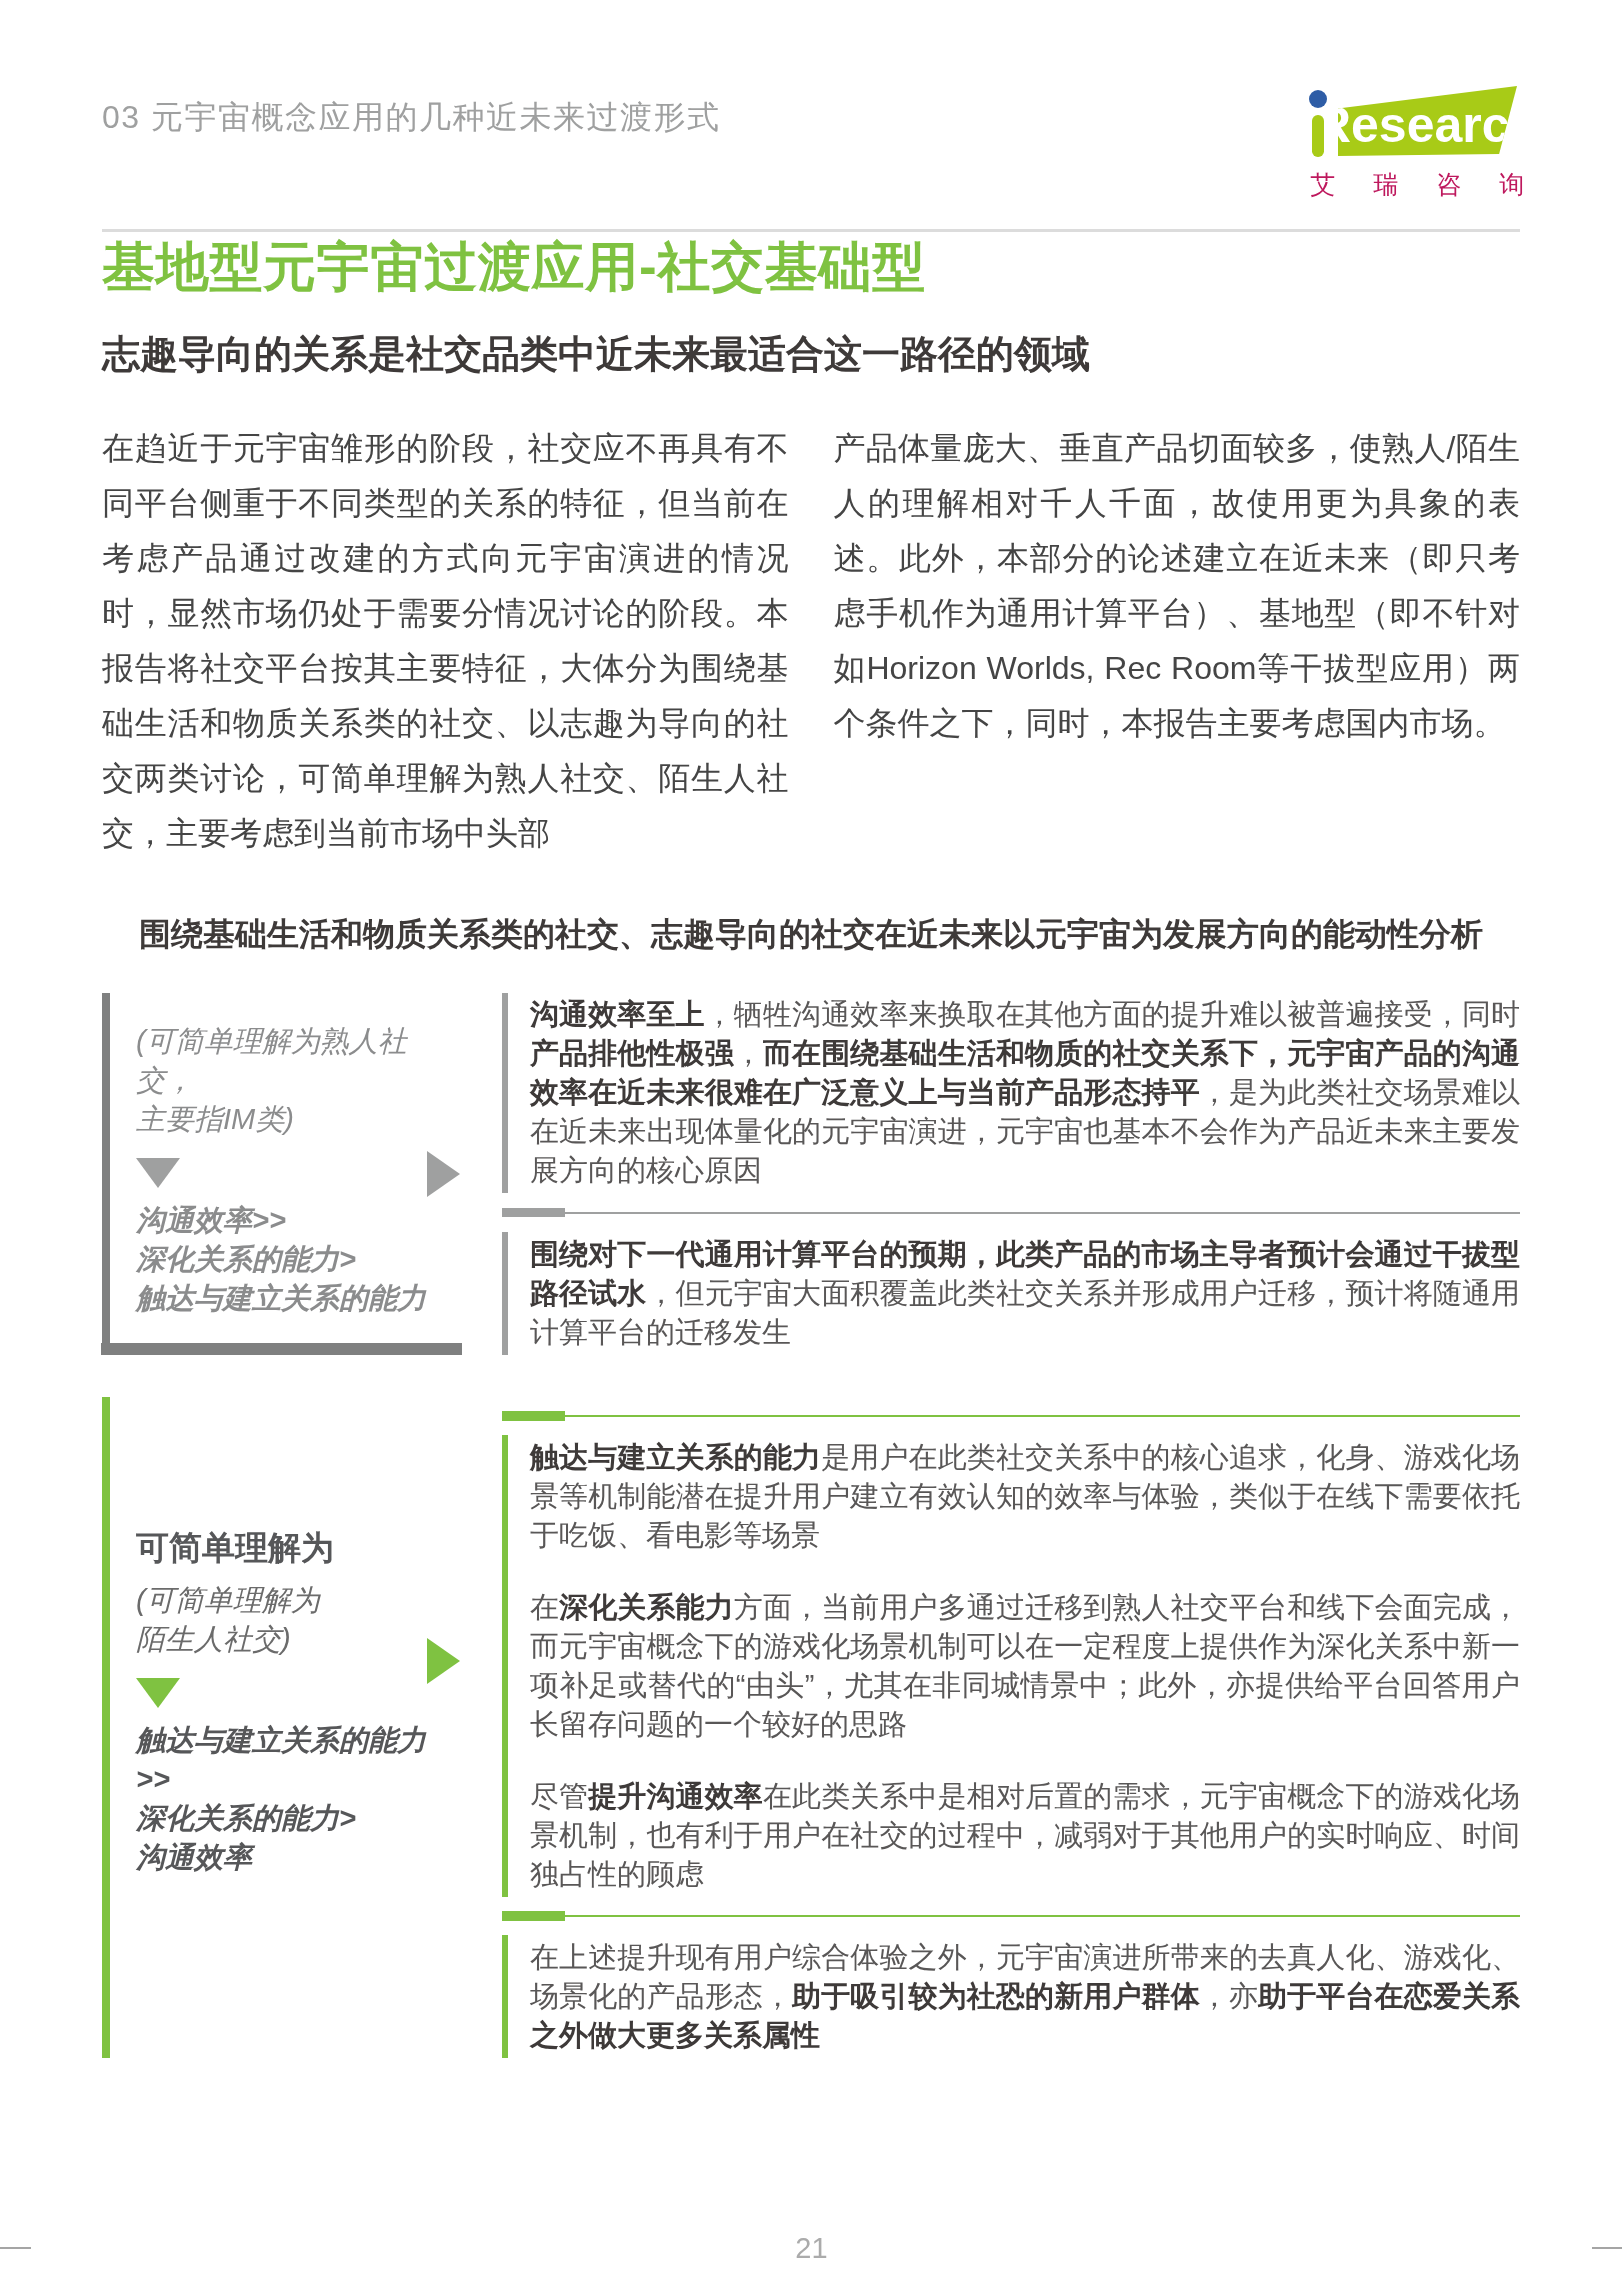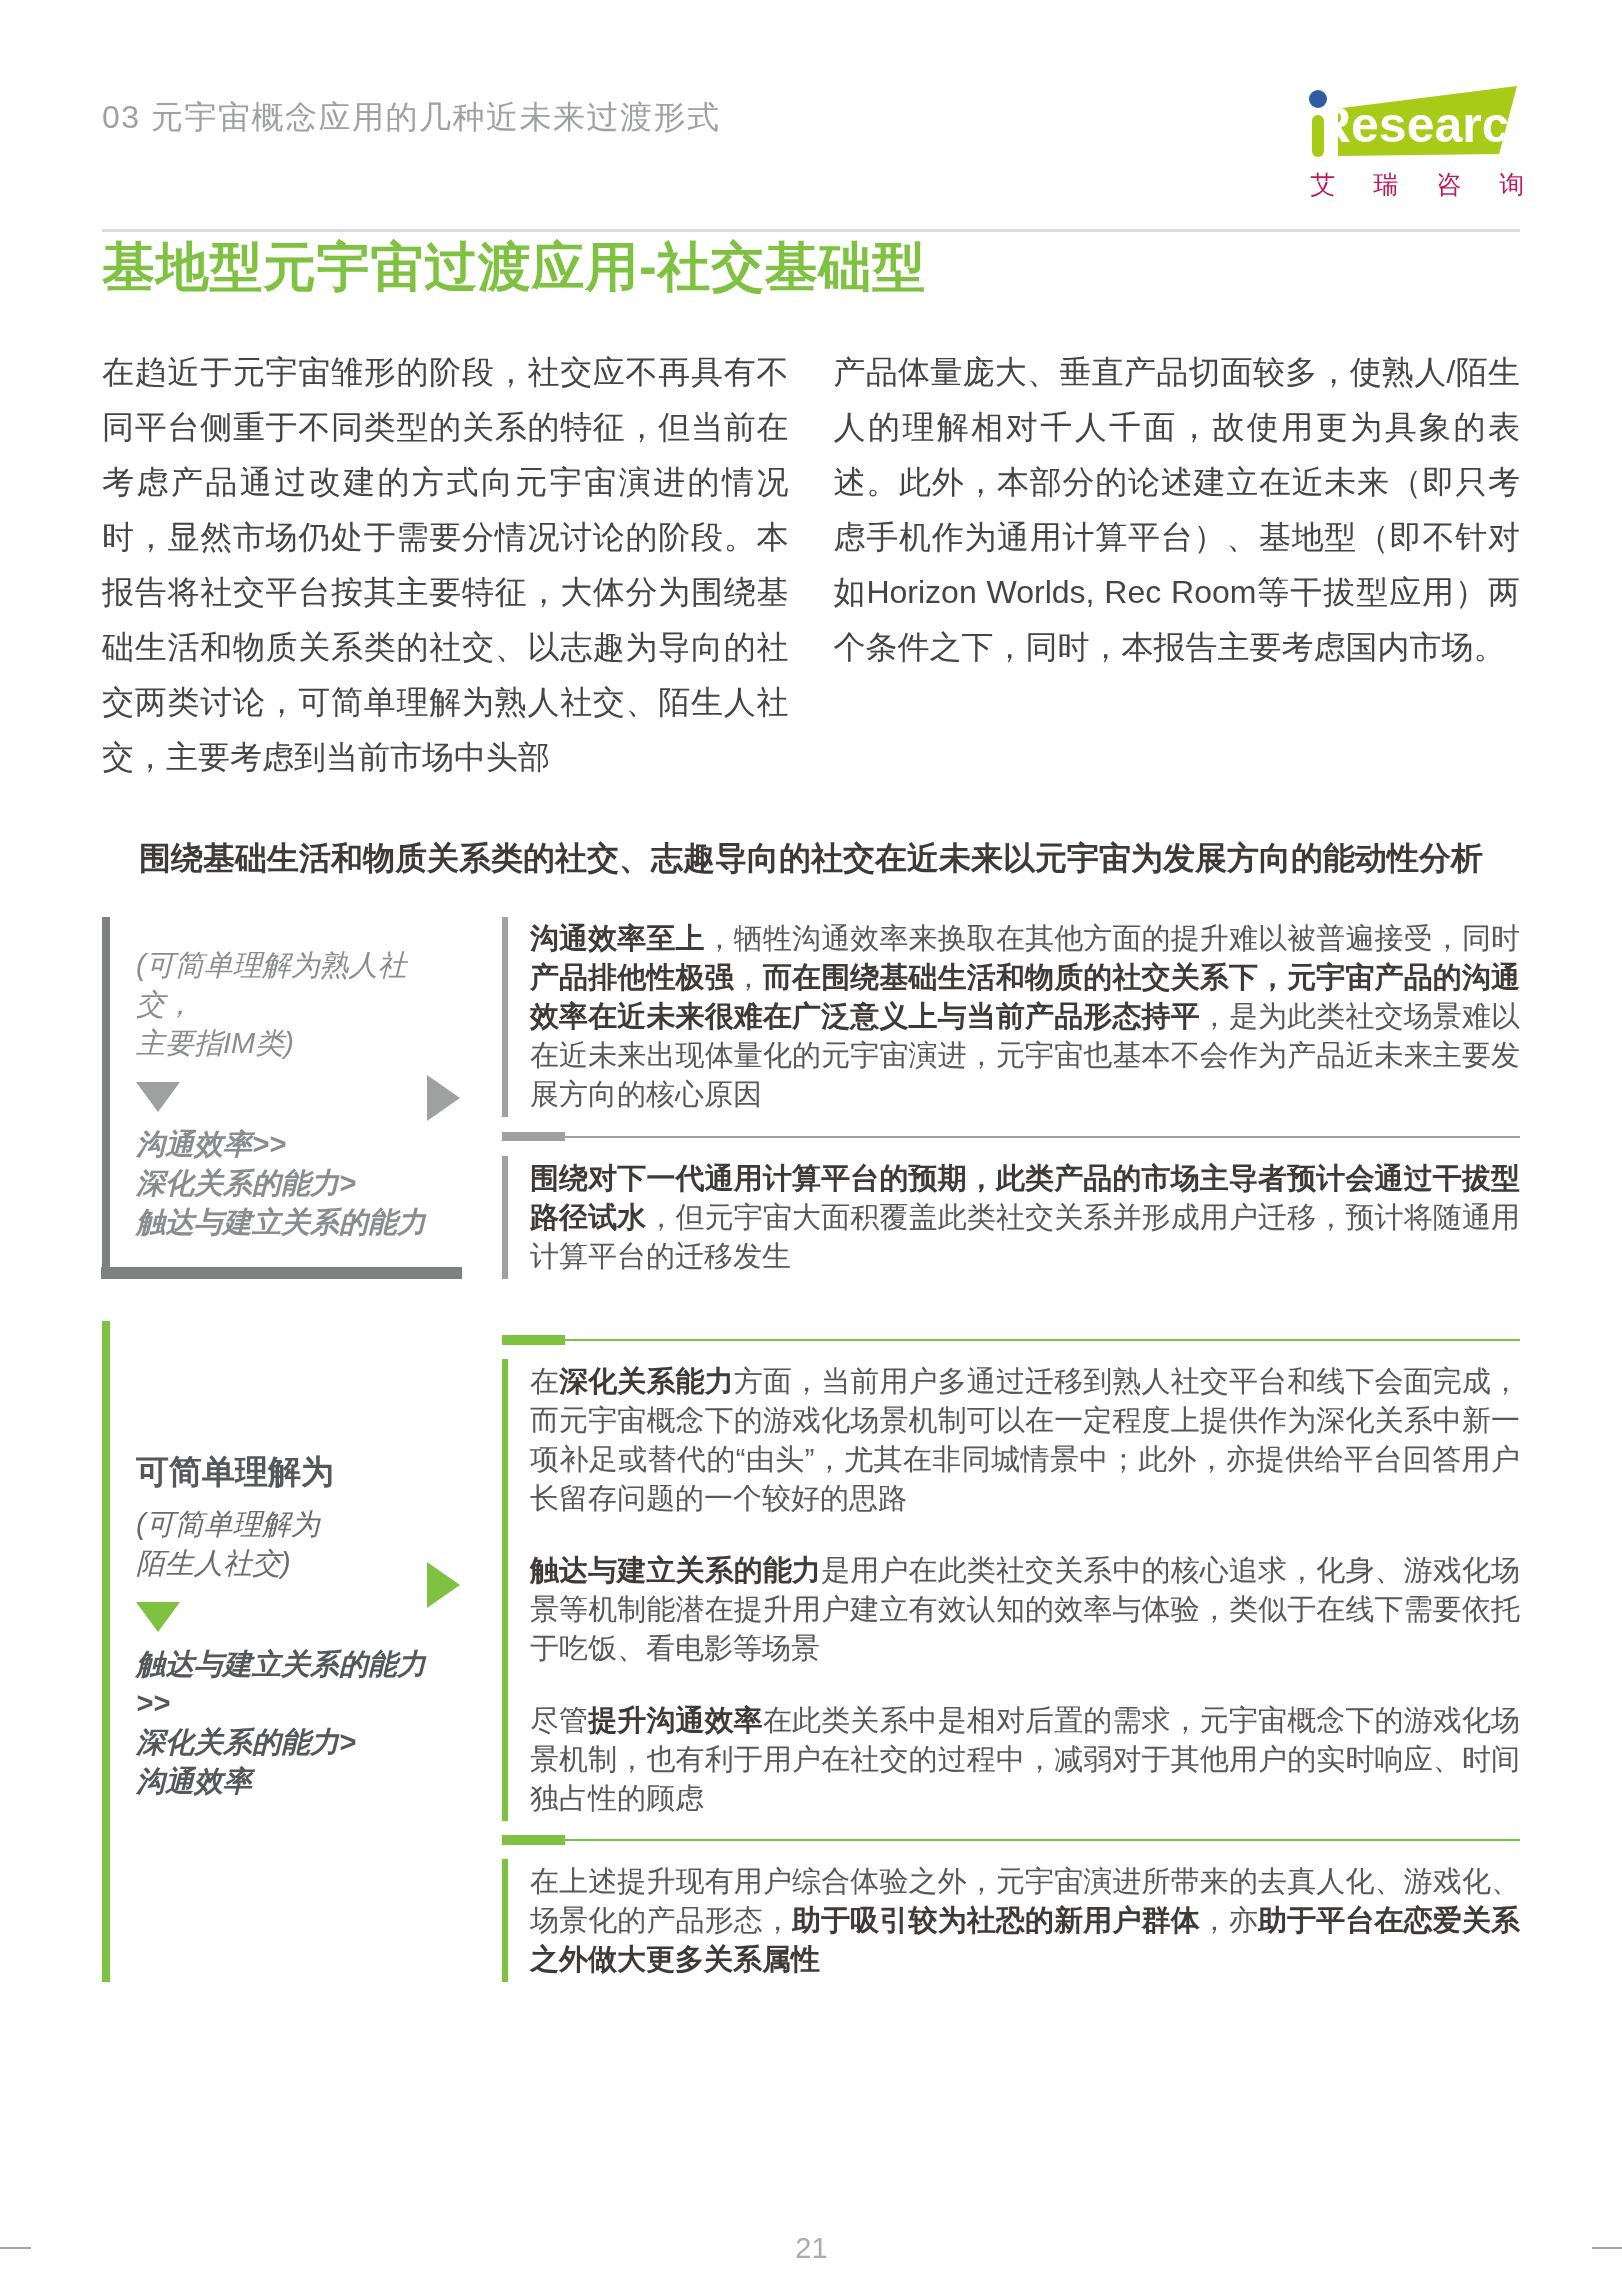--- a/index.html
+++ b/index.html
@@ -100,20 +100,21 @@
           <span class="logo-word">Research</span>
         </div>
       </div>
       <div class="logo-cn">艾瑞咨询</div>
     </div>
   </div>
 
   <div class="header-divider"></div>
 
   <div class="page-title">基地型元宇宙过渡应用-社交基础型</div>
+  <div class="page-subtitle">志趣导向的关系是社交品类中近未来最适合这一路径的领域</div>
 
   <div class="intro">
     <div class="col">在趋近于元宇宙雏形的阶段，社交应不再具有不同平台侧重于不同类型的关系的特征，但当前在考虑产品通过改建的方式向元宇宙演进的情况时，显然市场仍处于需要分情况讨论的阶段。本报告将社交平台按其主要特征，大体分为围绕基础生活和物质关系类的社交、以志趣为导向的社交两类讨论，可简单理解为熟人社交、陌生人社交，主要考虑到当前市场中头部</div>
     <div class="col">产品体量庞大、垂直产品切面较多，使熟人/陌生人的理解相对千人千面，故使用更为具象的表述。此外，本部分的论述建立在近未来（即只考虑手机作为通用计算平台）、基地型（即不针对如Horizon Worlds, Rec Room等干拔型应用）两个条件之下，同时，本报告主要考虑国内市场。</div>
   </div>
 
   <div class="analysis-title">围绕基础生活和物质关系类的社交、志趣导向的社交在近未来以元宇宙为发展方向的能动性分析</div>
 
   <div class="block block--gray">
     <div class="label">
@@ -153,22 +154,22 @@
 沟通效率</div>
       </div>
       <div class="tri-right"></div>
     </div>
     <div class="textcol">
         <div class="pdivider">
           <span class="tick"></span>
           <span class="line"></span>
         </div>
         <div class="pgroup">
+          <p><span class="b">触达与建立关系的能力</span><span>是用户在此类社交关系中的核心追求，化身、游戏化场景等机制能潜在提升用户建立有效认知的效率与体验，类似于在线下需要依托于吃饭、看电影等场景</span></p>
           <p><span>在</span><span class="b">深化关系能力</span><span>方面，当前用户多通过迁移到熟人社交平台和线下会面完成，而元宇宙概念下的游戏化场景机制可以在一定程度上提供作为深化关系中新一项补足或替代的“由头”，尤其在非同城情景中；此外，亦提供给平台回答用户长留存问题的一个较好的思路</span></p>
-          <p><span class="b">触达与建立关系的能力</span><span>是用户在此类社交关系中的核心追求，化身、游戏化场景等机制能潜在提升用户建立有效认知的效率与体验，类似于在线下需要依托于吃饭、看电影等场景</span></p>
           <p><span>尽管</span><span class="b">提升沟通效率</span><span>在此类关系中是相对后置的需求，元宇宙概念下的游戏化场景机制，也有利于用户在社交的过程中，减弱对于其他用户的实时响应、时间独占性的顾虑</span></p>
         </div>
         <div class="pdivider">
           <span class="tick"></span>
           <span class="line"></span>
         </div>
         <div class="pgroup">
           <p><span>在上述提升现有用户综合体验之外，元宇宙演进所带来的去真人化、游戏化、场景化的产品形态，</span><span class="b">助于吸引较为社恐的新用户群体</span><span>，亦</span><span class="b">助于平台在恋爱关系之外做大更多关系属性</span></p>
         </div>
       </div>

